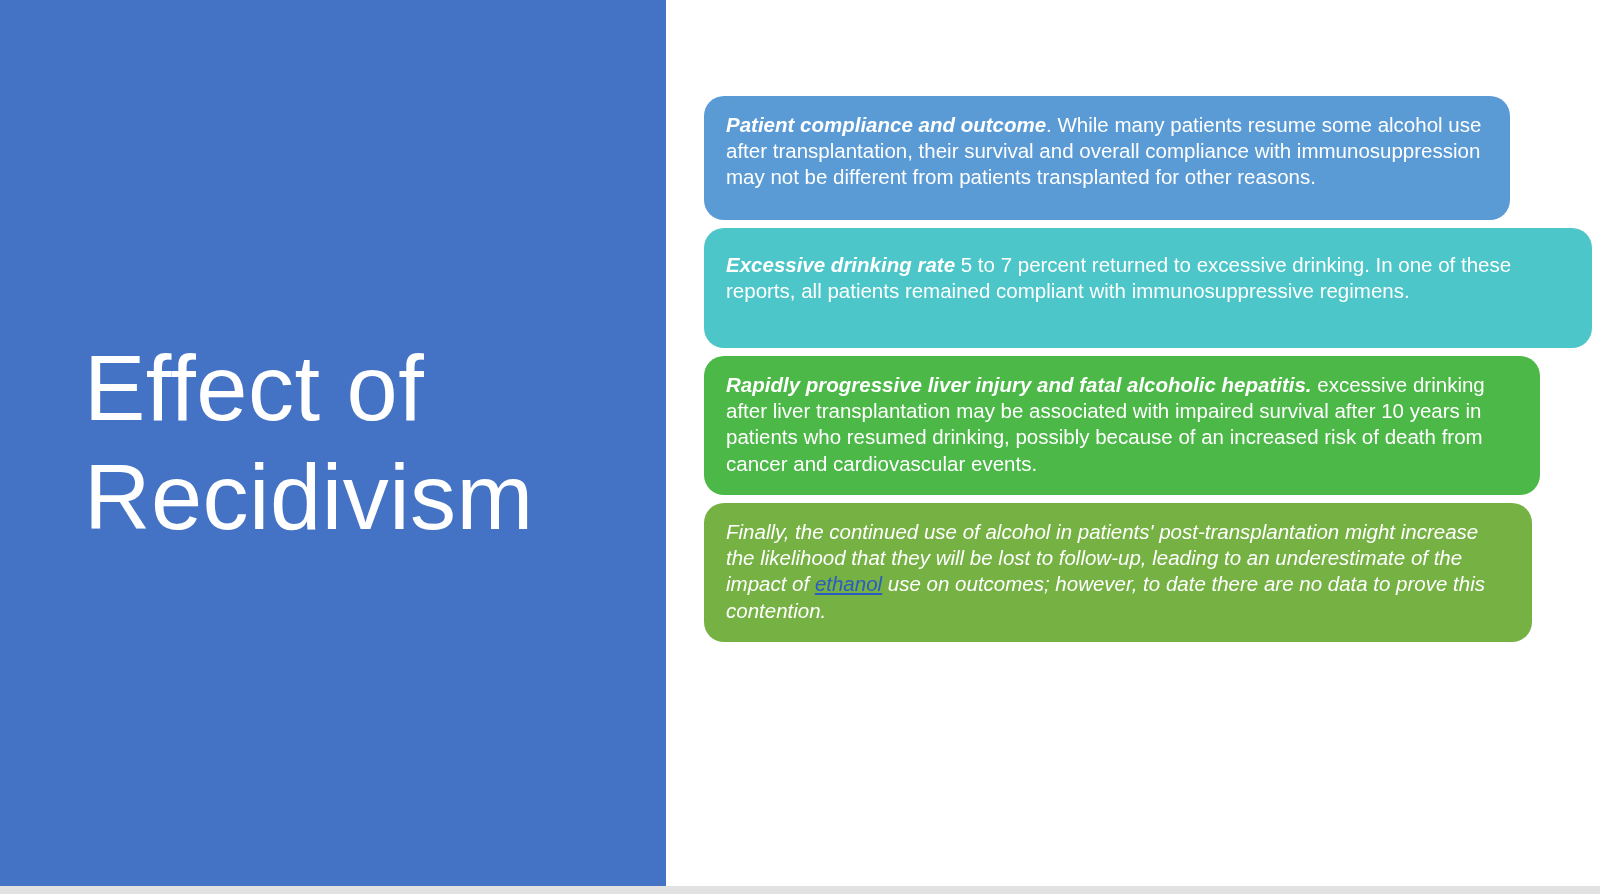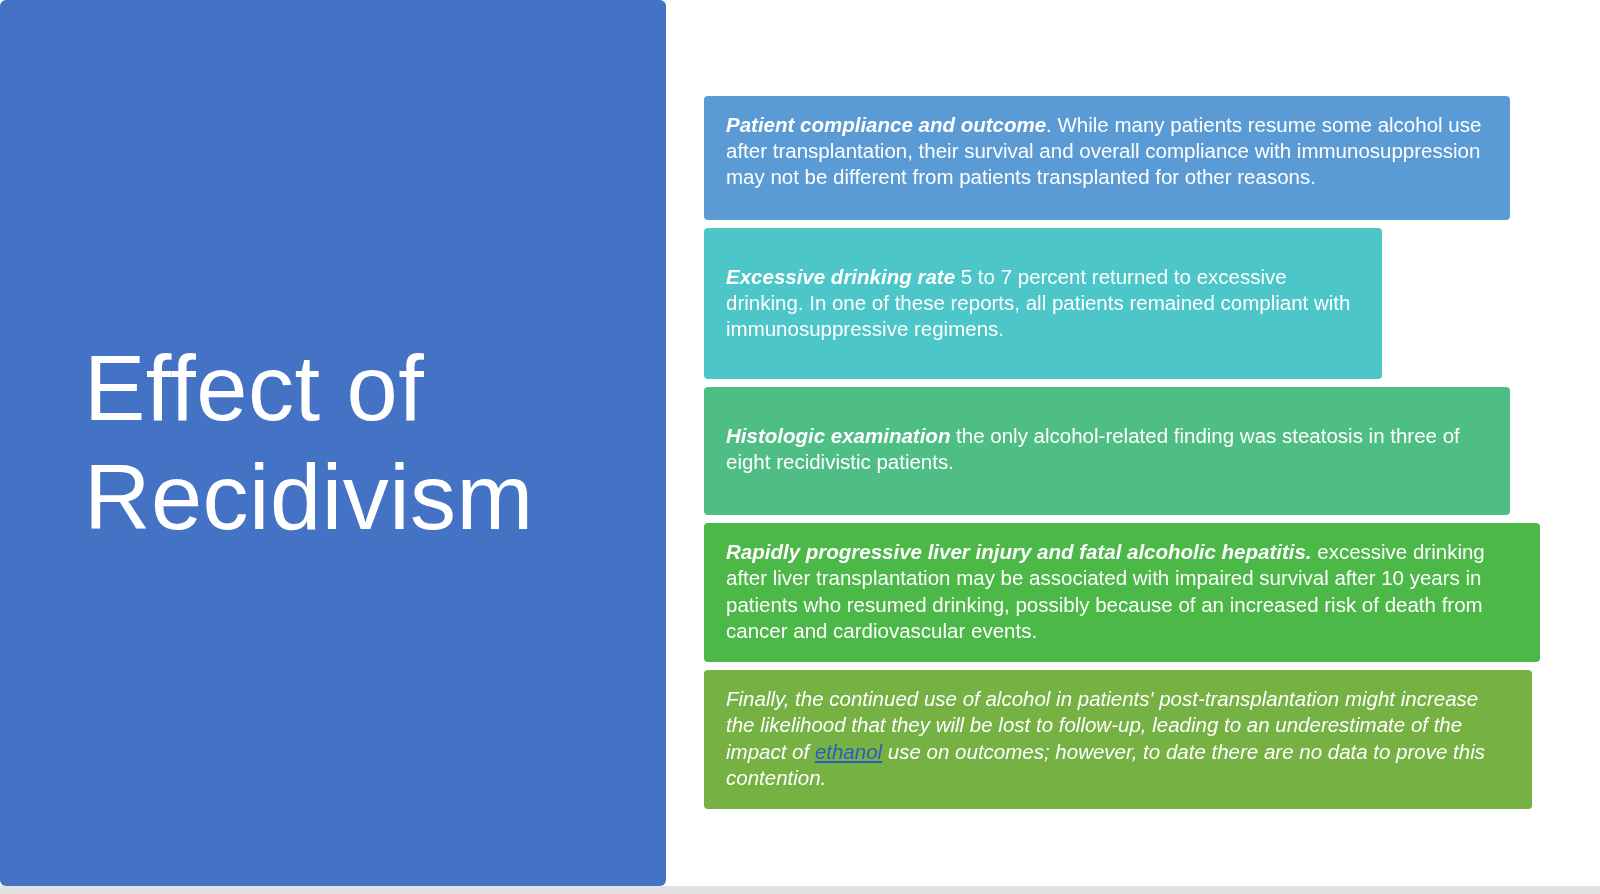--- a/index.html
+++ b/index.html
@@ -26,21 +26,20 @@
   .title-panel {
     position: absolute;
     left: 0;
     top: 0;
     width: 666px;
     height: 886px;
     background: #4472c4;
     display: flex;
     align-items: center;
     box-sizing: border-box;
-    border-radius: 6px;
   }
   .title-text {
     color: #ffffff;
     font-size: 92px;
     font-weight: 400;
     line-height: 1.18;
     letter-spacing: 0.5px;
     padding: 0 60px 0 84px;
     white-space: pre-line;
   }
@@ -66,21 +65,21 @@
   }
 
   .card-stack {
     position: absolute;
     left: 38px;
     top: 96px;
     width: 866px;
   }
 
   .card {
-    border-radius: 4px;
+    border-radius: 20px;
     box-sizing: border-box;
     padding: 18px 22px 20px 22px;
     margin-bottom: 8px;
     color: #ffffff;
     font-size: 20.5px;
     line-height: 1.28;
   }
   .card p {
     margin: 0;
   }
@@ -89,21 +88,21 @@
     font-style: italic;
   }
   .card a.inline-link {
     color: #2b5cc4;
     text-decoration: underline;
     cursor: pointer;
   }
 
   
   .card.c1 { width: 806px; min-height: 124px; padding-top: 16px; }
-  .card.c2 { width: 678px; min-height: 120px; padding-top: 36px; padding-bottom: 36px; }
+  .card.c2 { width: 888px; min-height: 120px; padding-top: 24px; padding-bottom: 36px; }
   .card.c3 { width: 806px; min-height: 124px; padding-top: 36px; padding-bottom: 40px; }
   .card.c4 { width: 836px; min-height: 122px; padding-top: 16px; padding-bottom: 18px; }
   .card.c5 { width: 828px; min-height: 122px; padding-top: 16px; padding-bottom: 18px; }
 </style>
 </head>
 <body>
 
 <div class="slide">
 
   <div class="title-panel" style="background: rgb(68, 114, 196);">
@@ -115,23 +114,20 @@
     <div class="card-stack">
 
       <div class="card c1" style="background: rgb(91, 155, 213);">
         <p><span class="lead">Patient compliance and outcome</span><span>. While many patients resume some alcohol use after transplantation, their survival and overall compliance with immunosuppression may not be different from patients transplanted for other reasons.</span></p>
       </div>
 
       <div class="card c2" style="background: rgb(76, 198, 200);">
         <p><span class="lead">Excessive drinking rate</span><span> 5 to 7 percent returned to excessive drinking. In one of these reports, all patients remained compliant with immunosuppressive regimens.</span></p>
       </div>
 
-      <div class="card c3" style="background: rgb(79, 190, 133);">
-        <p><span class="lead">Histologic examination</span><span> the only alcohol-related finding was steatosis in three of eight recidivistic patients.</span></p>
-      </div>
 
       <div class="card c4" style="background: rgb(76, 184, 71);">
         <p><span class="lead">Rapidly progressive liver injury and fatal alcoholic hepatitis.</span><span> excessive drinking after liver transplantation may be associated with impaired survival after 10 years in patients who resumed drinking, possibly because of an increased risk of death from cancer and cardiovascular events.</span></p>
       </div>
 
       <div class="card c5" style="background: rgb(118, 177, 67); font-style: italic;">
         <p><span>Finally, the continued use of alcohol in patients' post-transplantation might increase the likelihood that they will be lost to follow-up, leading to an underestimate of the impact of </span><a class="inline-link" style="color: rgb(43, 92, 196);">ethanol</a><span> use on outcomes; however, to date there are no data to prove this contention.</span></p>
       </div>
 
     </div>

